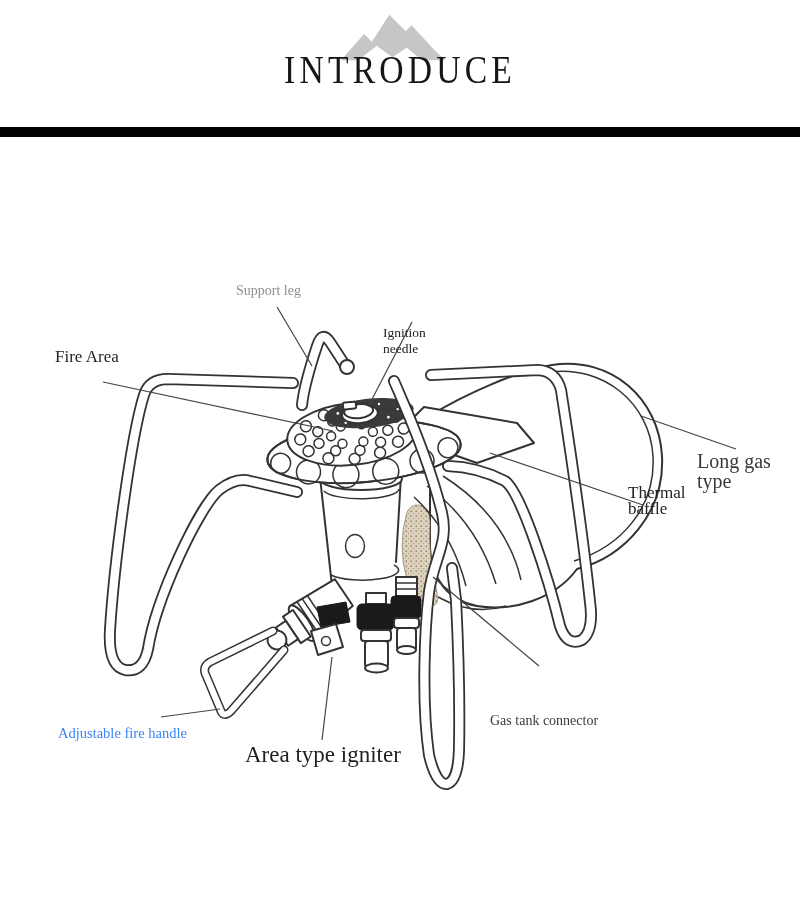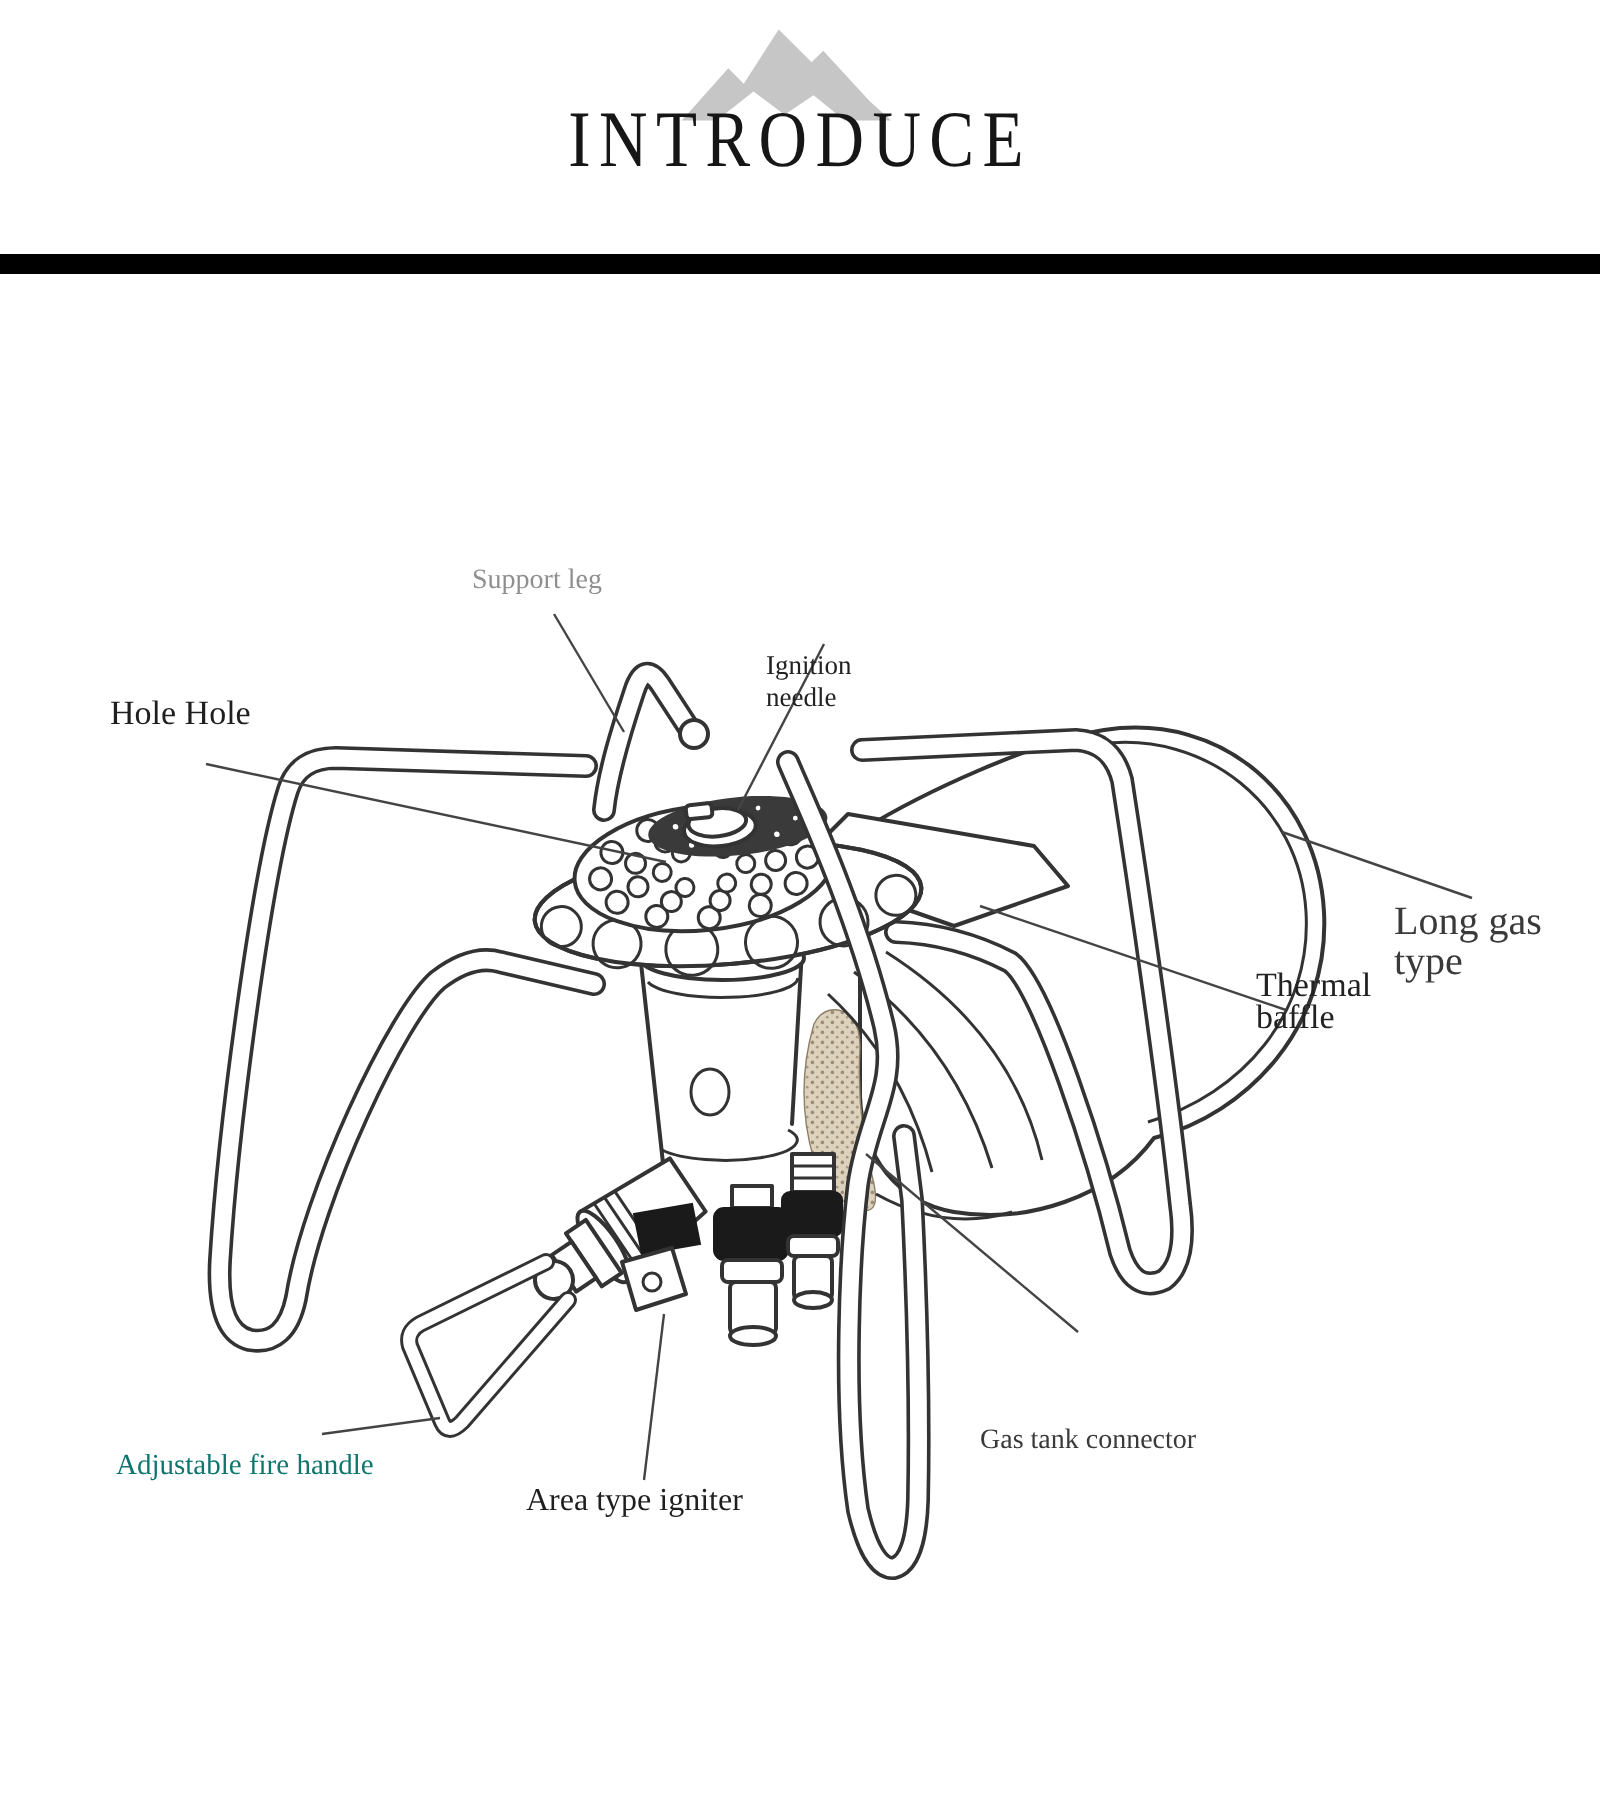--- a/index.html
+++ b/index.html
@@ -23,22 +23,22 @@
   .diagram{position:absolute;left:0;top:0;width:635px;height:900px;}
   .art{position:absolute;left:0;top:0;}
   .lbl{position:absolute;white-space:nowrap;}
   .lbl span{display:block;}
   .l-support{left:236px;top:283px;font-size:14px;color:var(--label_gray);}
   .l-ignition{left:383px;top:285px;font-size:13.5px;line-height:15.5px;color:var(--label_dark);margin-top:40px;}
   .l-firehole{left:55px;top:347px;font-size:17px;color:#1f1f1f;}
   .l-longgas{left:697px;top:451px;font-size:20px;line-height:20px;color:var(--label_mid);}
   .l-thermal{left:628px;top:485px;font-size:17px;line-height:15.5px;color:var(--label_dark);}
   .l-gasconn{left:490px;top:713px;font-size:14px;color:var(--label_mid);}
-  .l-adjhandle{left:58px;top:725px;font-size:14.5px;color:#0f766e;}
-  .l-igniter{left:263px;top:742px;font-size:16px;color:#1f1f1f;}
+  .l-adjhandle{left:58px;top:725px;font-size:14.5px;color:#3b82f6;}
+  .l-igniter{left:245px;top:742px;font-size:23px;color:#1f1f1f;}
 
   .ln{stroke:var(--drawing_line);stroke-width:2;fill:none;stroke-linecap:round;stroke-linejoin:round;}
   .lnf{stroke:var(--drawing_line);stroke-width:2;fill:#ffffff;stroke-linejoin:round;}
   .thin{stroke:var(--drawing_line);stroke-width:1.5;fill:none;}
   .hole{fill:#ffffff;stroke:var(--drawing_line);stroke-width:1.5;}
   .tube-out{fill:none;stroke:var(--drawing_line);stroke-linecap:round;stroke-linejoin:round;}
   .tube-in{fill:none;stroke:#ffffff;stroke-linecap:round;stroke-linejoin:round;}
   .leg.tube-out{stroke-width:12;}
   .leg.tube-in{stroke-width:8.4;}
   .hnd.tube-out{stroke-width:9;}
@@ -221,21 +221,21 @@
     </svg>
 
     <div class="lbl l-support">
       <span>Support leg</span>
     </div>
     <div class="lbl l-ignition">
       <span>Ignition</span>
       <span>needle</span>
     </div>
     <div class="lbl l-firehole">
-      <span>Hole Hole</span>
+      <span>Fire Area</span>
     </div>
     <div class="lbl l-longgas">
       <span>Long gas</span>
       <span>type</span>
     </div>
     <div class="lbl l-thermal">
       <span>Thermal</span>
       <span>baffle</span>
     </div>
     <div class="lbl l-gasconn">

